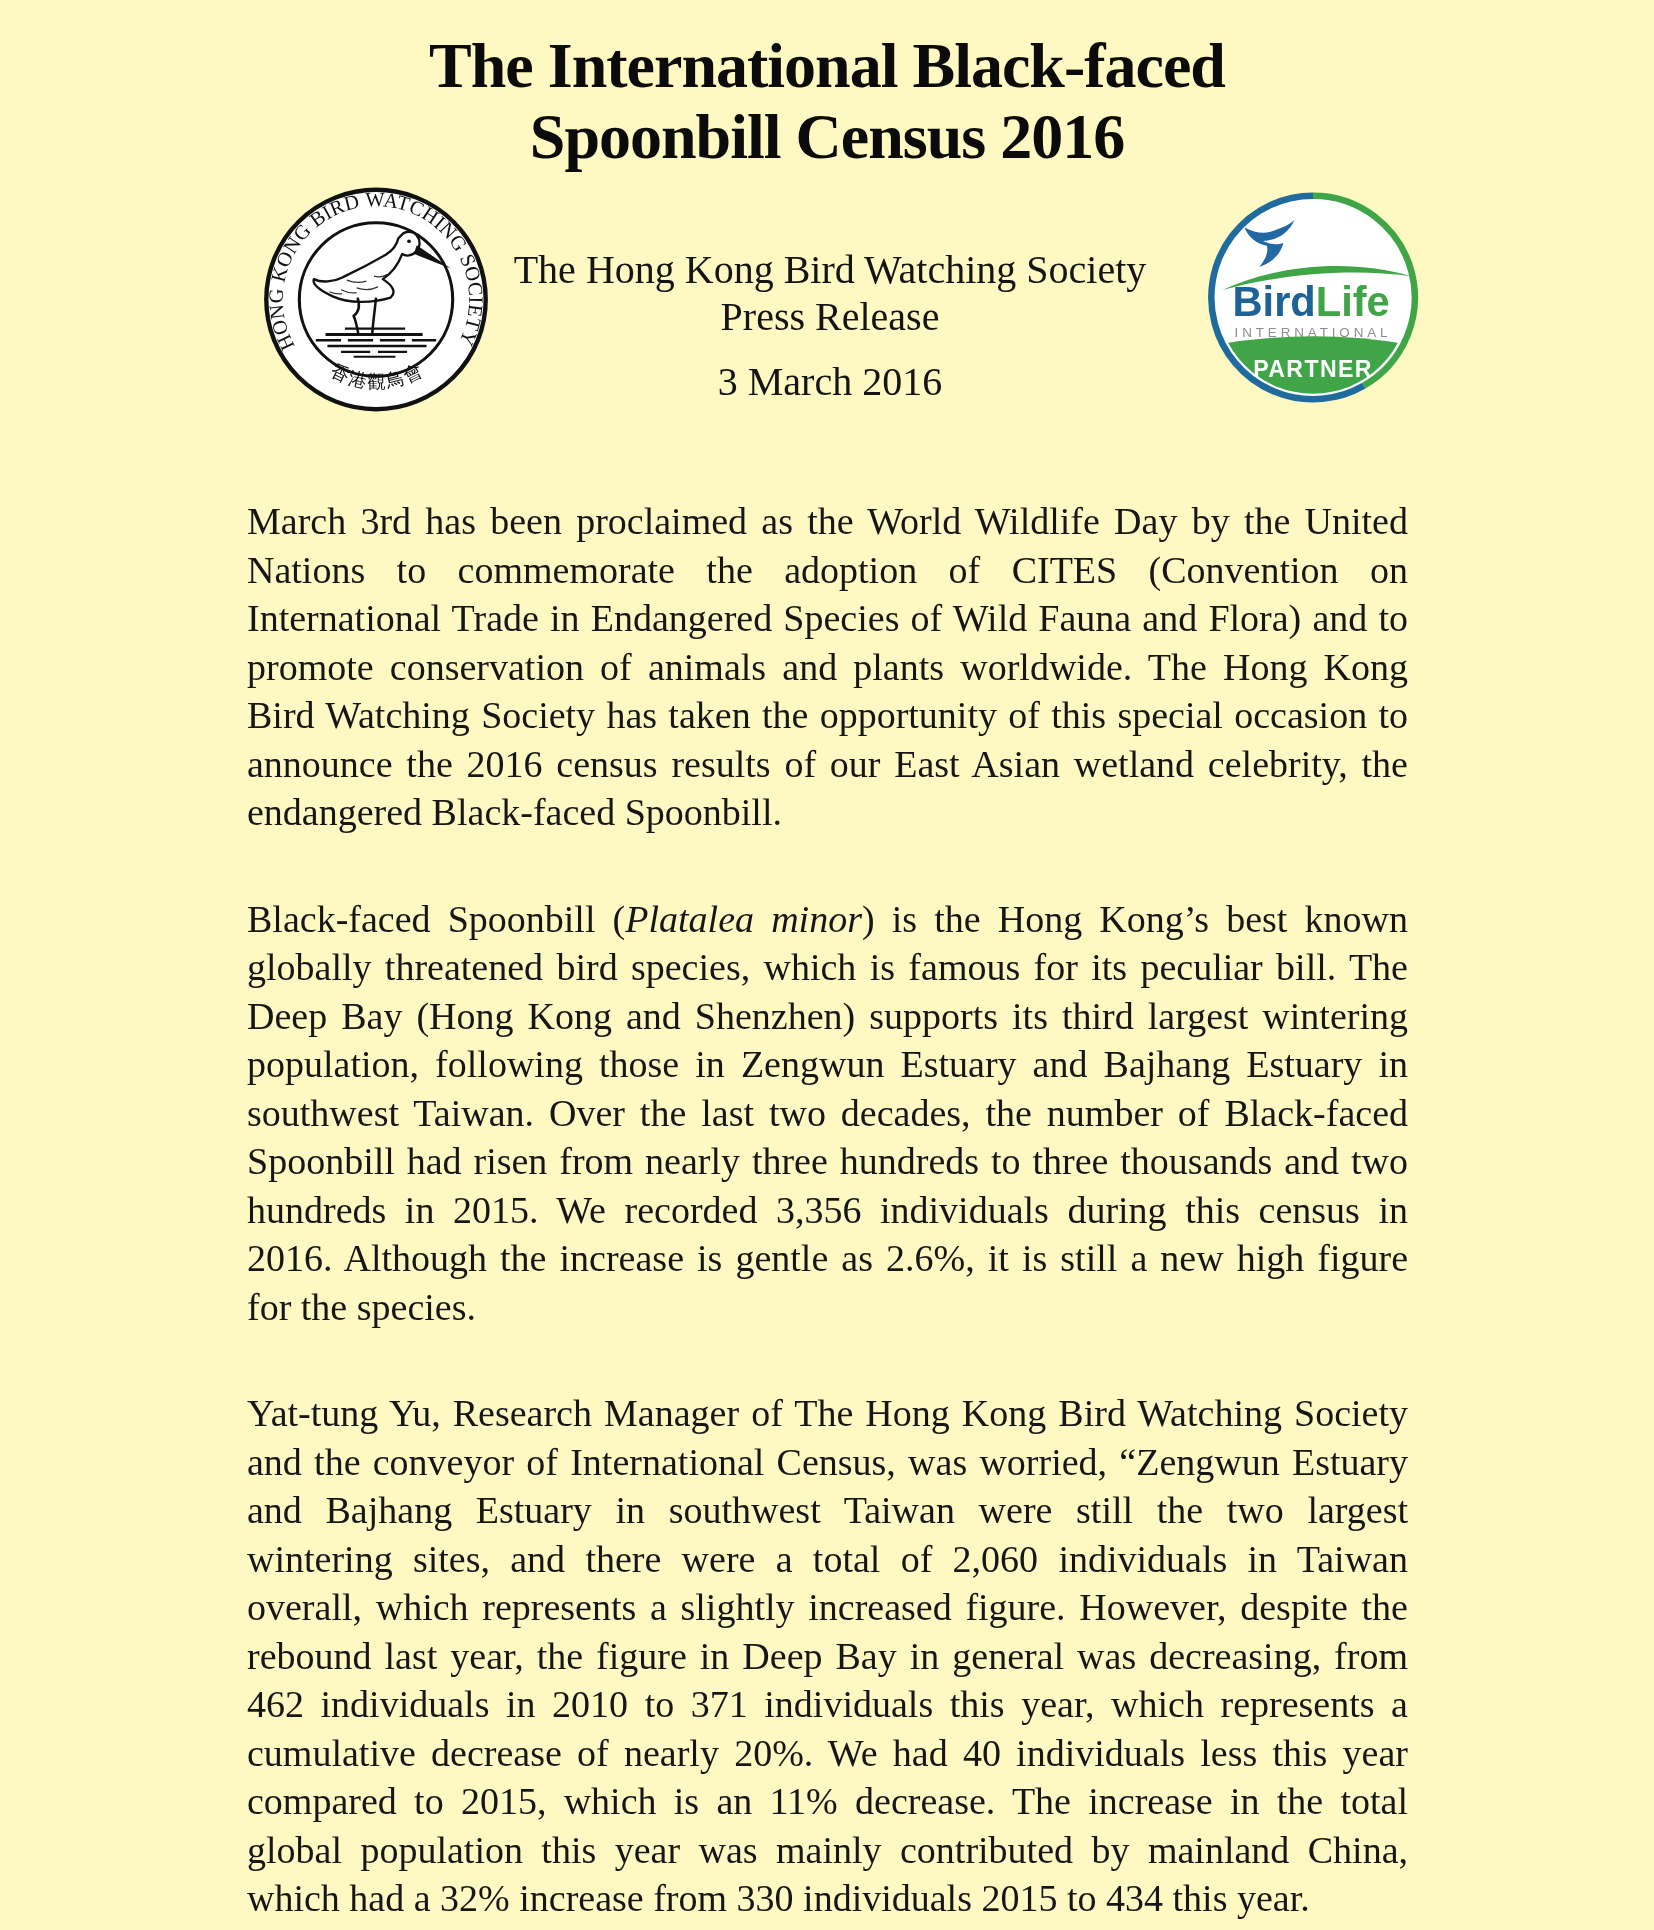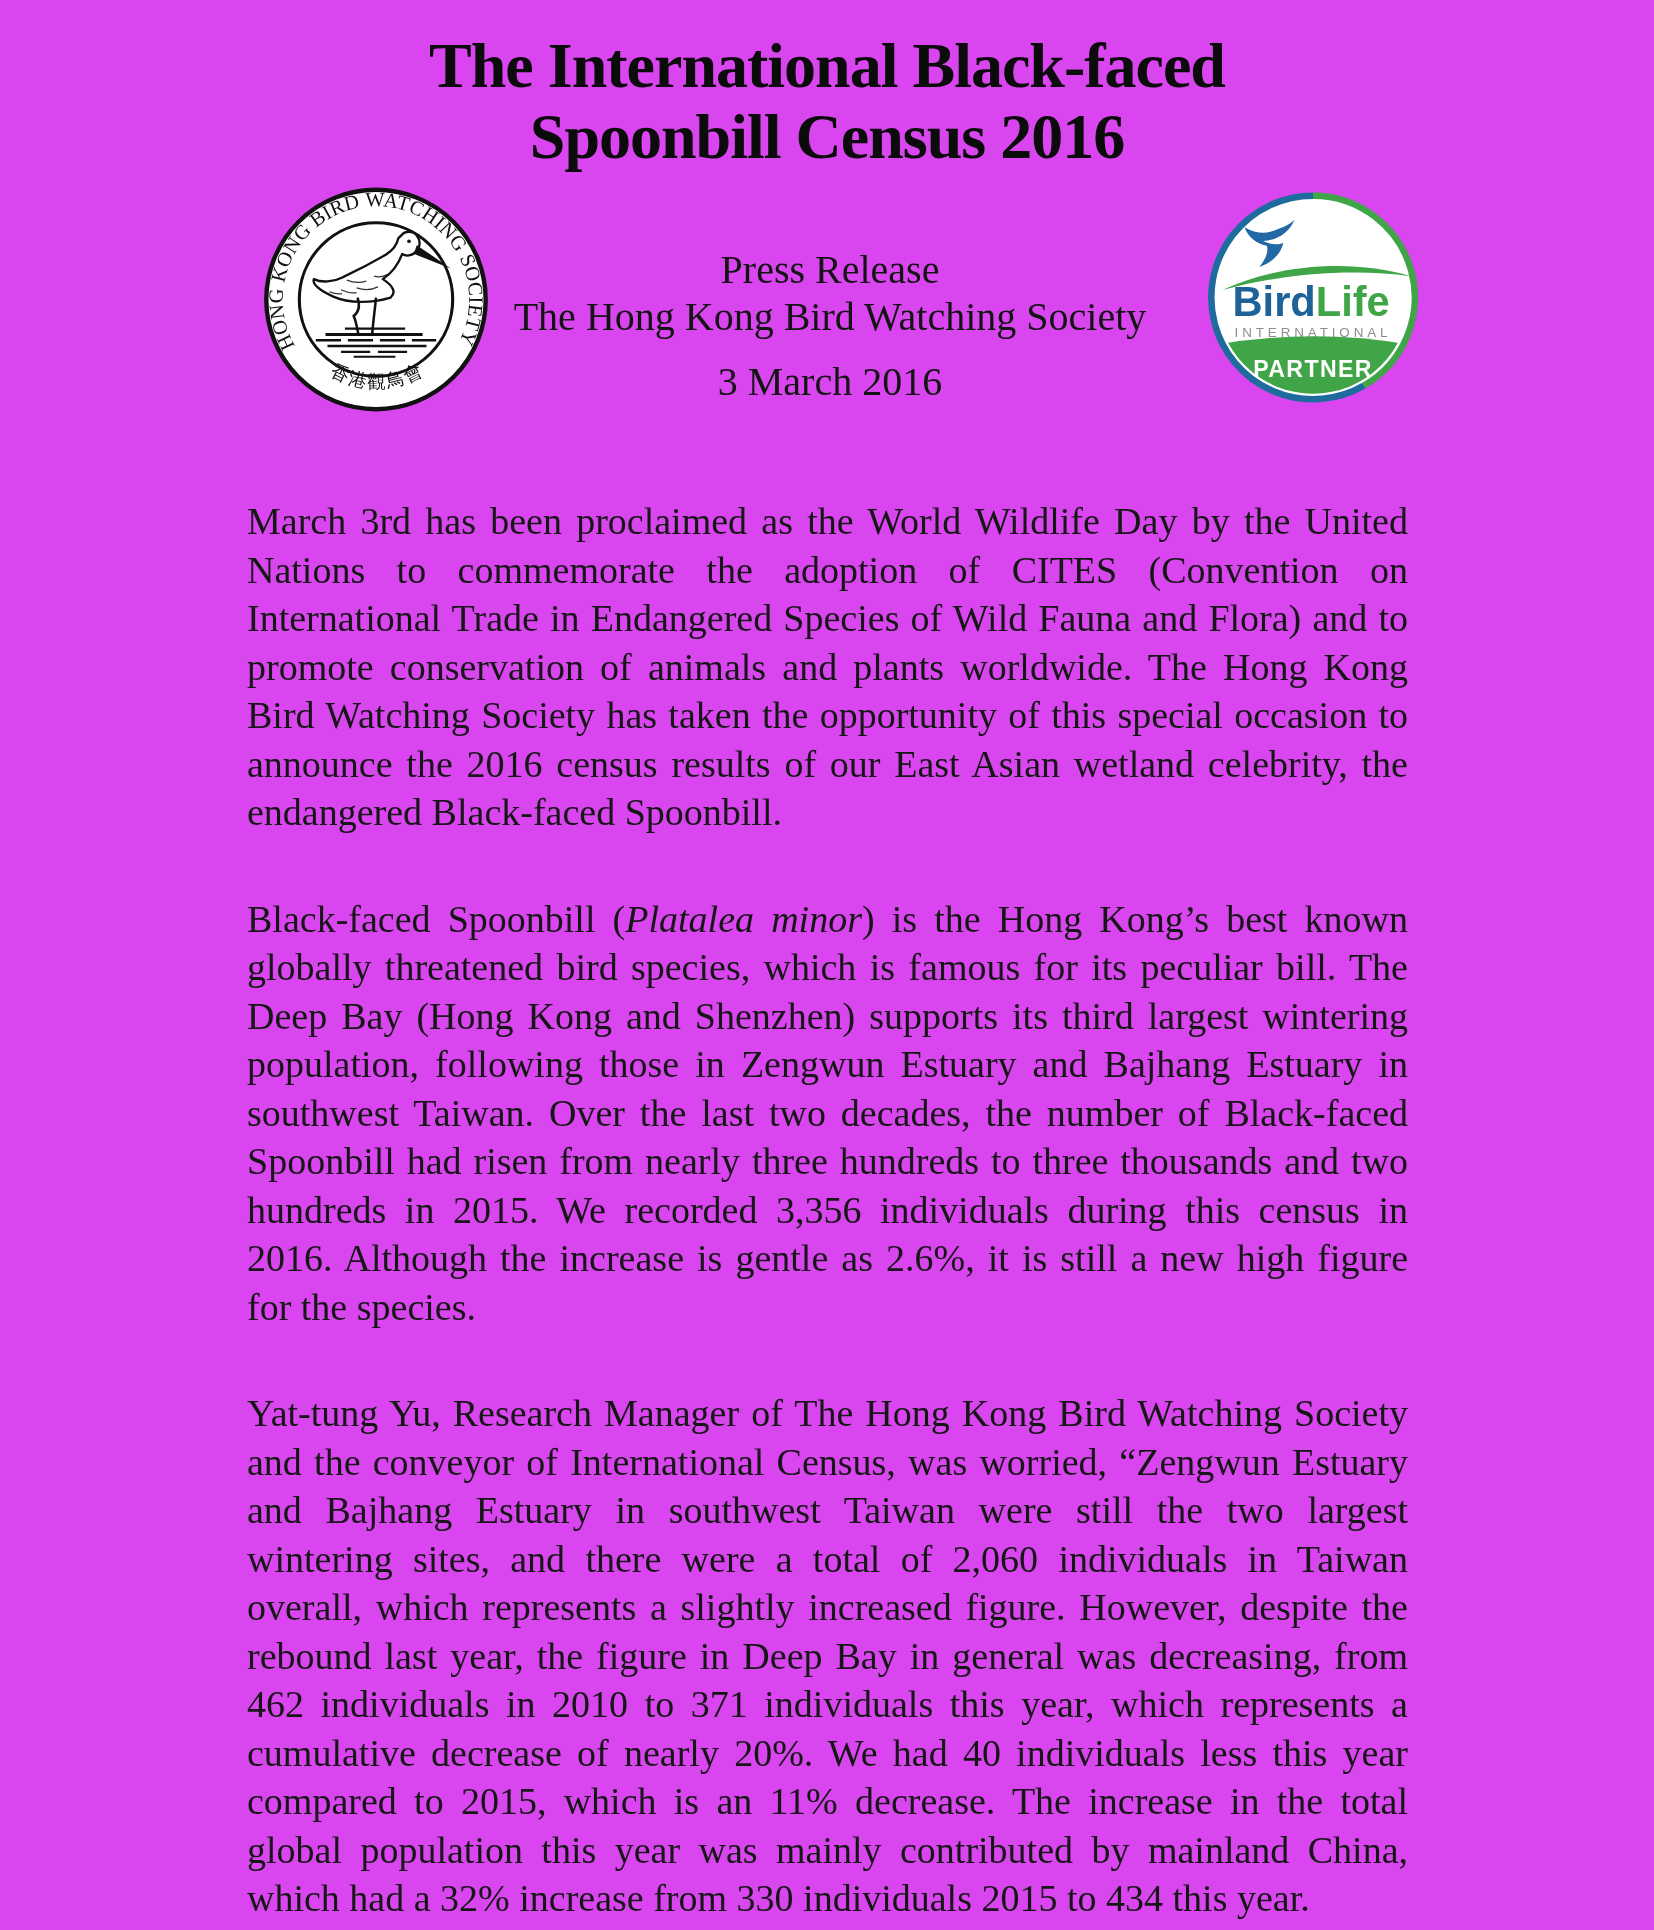--- a/index.html
+++ b/index.html
@@ -1,17 +1,17 @@
 <!DOCTYPE html>
 <html><head>
 <meta charset="utf-8">
 <style>
   html,body{margin:0;padding:0;background:#ffffff;}
   .page{
-    position:relative;width:1654px;height:1930px;background:#d946ef;overflow:hidden;
+    position:relative;width:1654px;height:1930px;background:#fef9c3;overflow:hidden;
     font-family:"Liberation Serif","DejaVu Serif",serif;color:#1a1a1a;
   }
   .doc-title{
     position:absolute;top:30px;left:0;width:1654px;margin:0;
     text-align:center;font-size:64px;line-height:71px;font-weight:bold;
     color:#0b0b0b;letter-spacing:-1px;
   }
   .masthead{position:absolute;top:0;left:0;width:1654px;height:470px;}
   .hkbws-logo{position:absolute;left:256px;top:183px;width:240px;height:233px;}
   .hkbws-logo svg{width:100%;height:100%;}
@@ -78,22 +78,22 @@
             <path d="M 58 162 H 182" stroke-width="2.6" stroke-dasharray="26 7"></path>
             <path d="M 70 168 H 172" stroke-width="2.6"></path>
             <path d="M 84 174 H 156" stroke-width="2.2" stroke-dasharray="30 8"></path>
             <path d="M 97 179 H 140" stroke-width="2"></path>
           </g>
         </g>
       </svg>
     </div>
 
     <div class="masthead-text">
+      <div>The Hong Kong Bird Watching Society</div>
       <div>Press Release</div>
-      <div>The Hong Kong Bird Watching Society</div>
       <div class="masthead-date">3 March 2016</div>
     </div>
 
     <div class="birdlife-logo">
       <svg viewBox="0 0 240 240">
         <defs>
           <clipPath id="blInner">
               <circle cx="120" cy="120" r="104"></circle>
             </clipPath>
         </defs>

